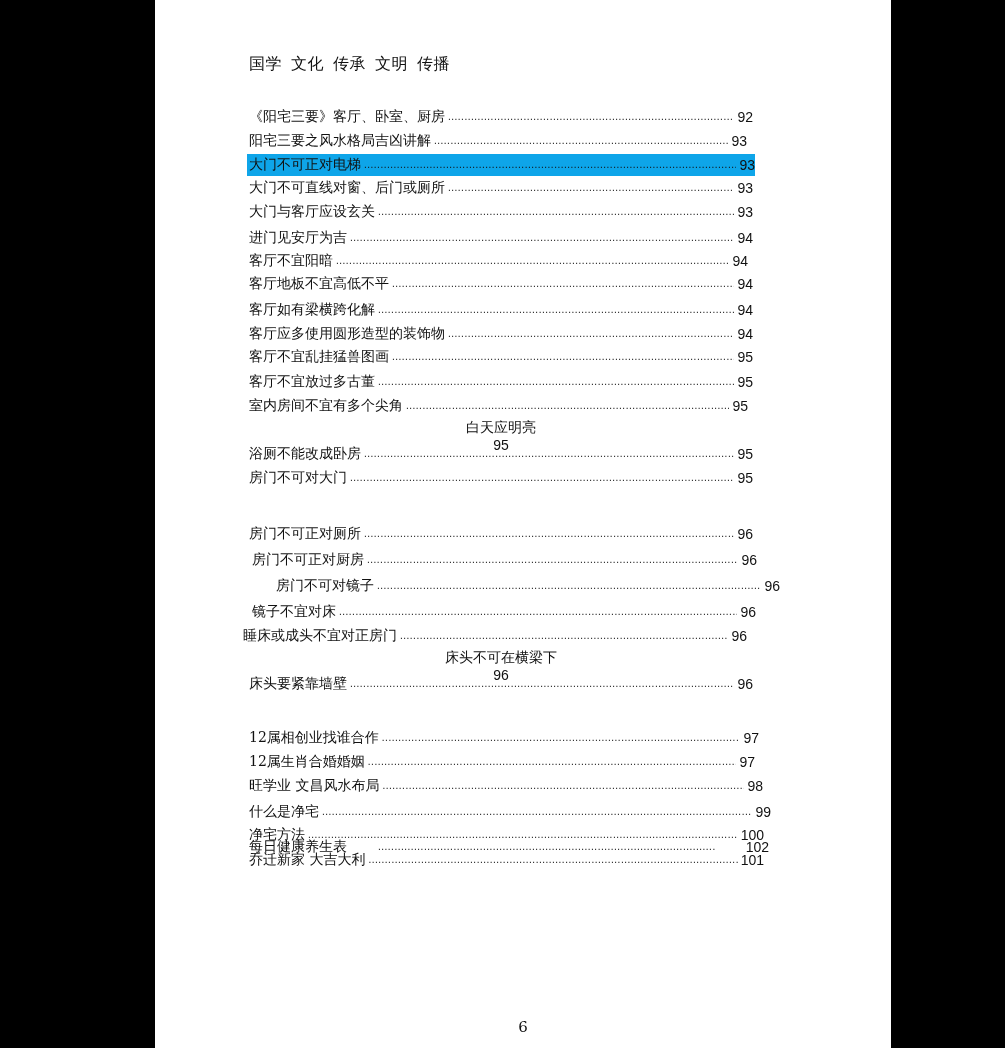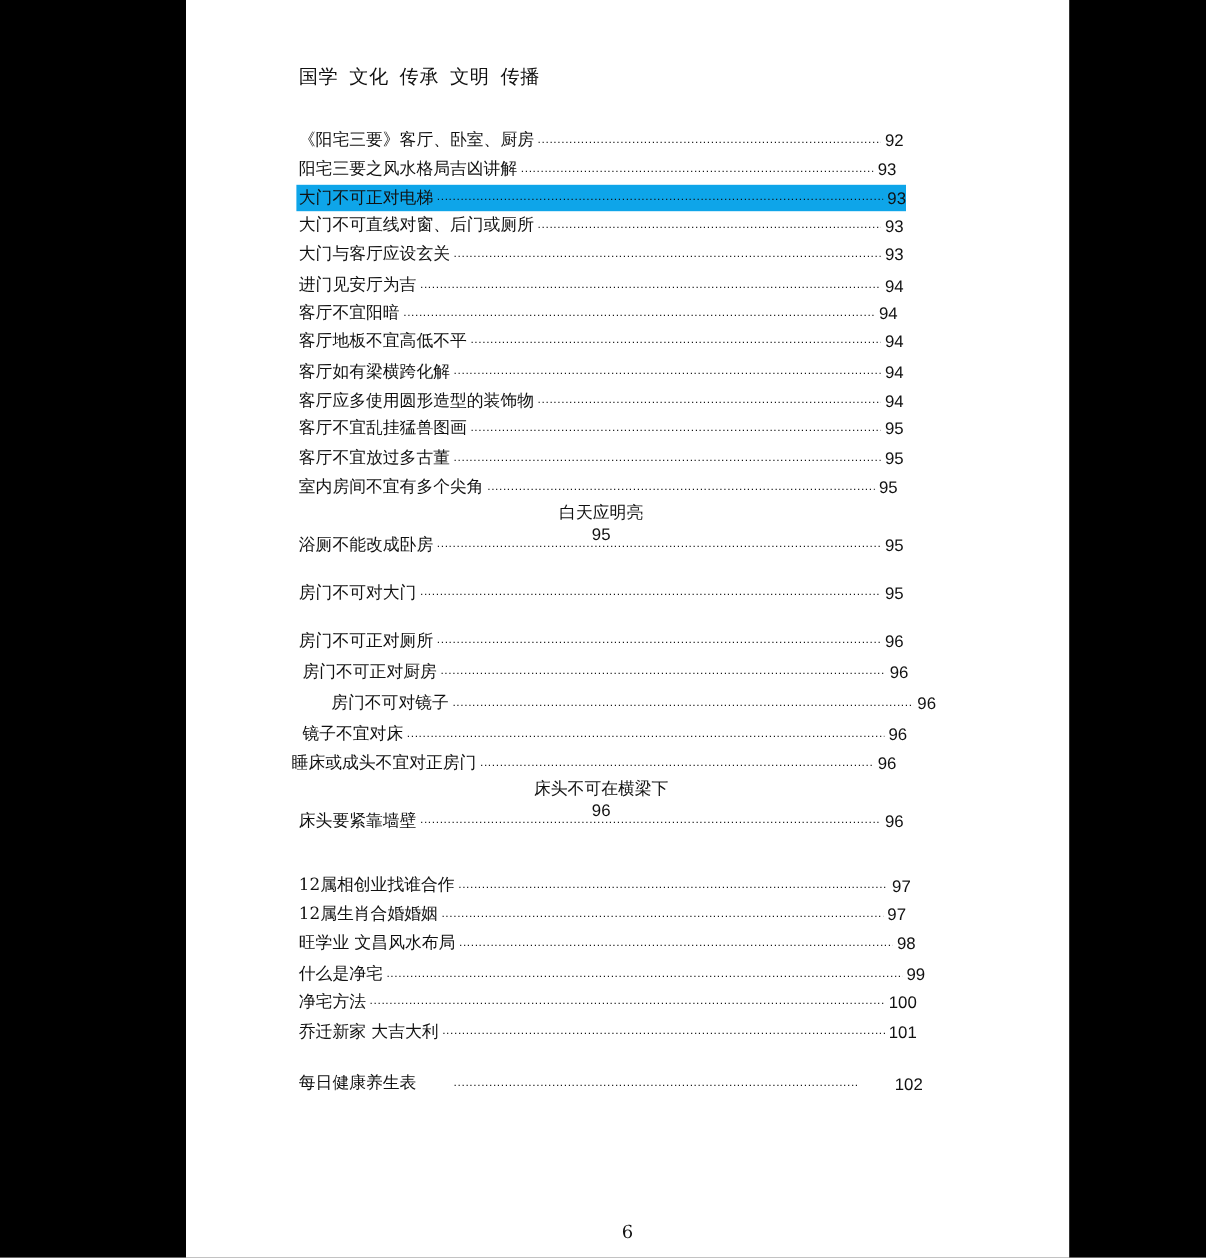--- a/index.html
+++ b/index.html
@@ -93,21 +93,21 @@
   <div class="toc-row" style="left:94px;top:419px;width:504px;flex-direction:column;">
       <span class="t">白天应明亮</span>
       <span class="d"></span>
       <span class="p">95</span>
     </div>
   <div class="toc-row" style="left:94px;top:443px;width:504px;">
       <span class="t">浴厕不能改成卧房</span>
       <span class="d"></span>
       <span class="p">95</span>
     </div>
-  <div class="toc-row" style="left:94px;top:483px;width:504px;">
+  <div class="toc-row" style="left:94px;top:467px;width:504px;">
       <span class="t">房门不可对大门</span>
       <span class="d"></span>
       <span class="p">95</span>
     </div>
 
   <div class="toc-row" style="left:94px;top:523px;width:504px;">
       <span class="t">房门不可正对厕所</span>
       <span class="d"></span>
       <span class="p">96</span>
     </div>
@@ -165,20 +165,20 @@
   <div class="toc-row" style="left:94px;top:824px;width:515px;">
       <span class="t">净宅方法</span>
       <span class="d"></span>
       <span class="p">100</span>
     </div>
   <div class="toc-row" style="left:94px;top:849px;width:515px;justify-content:space-between;">
       <span class="t">乔迁新家 大吉大利</span>
       <span class="d"></span>
       <span class="p">101</span>
     </div>
-  <div class="toc-row" style="left:94px;top:892px;width:520px;gap:28px;">
+  <div class="toc-row" style="left:94px;top:836px;width:520px;gap:28px;">
       <span class="t">每日健康养生表</span>
       <span class="d"></span>
       <span class="p">102</span>
     </div>
 
   <div class="pagenum">6</div>
 </div>
 
 </body></html>

